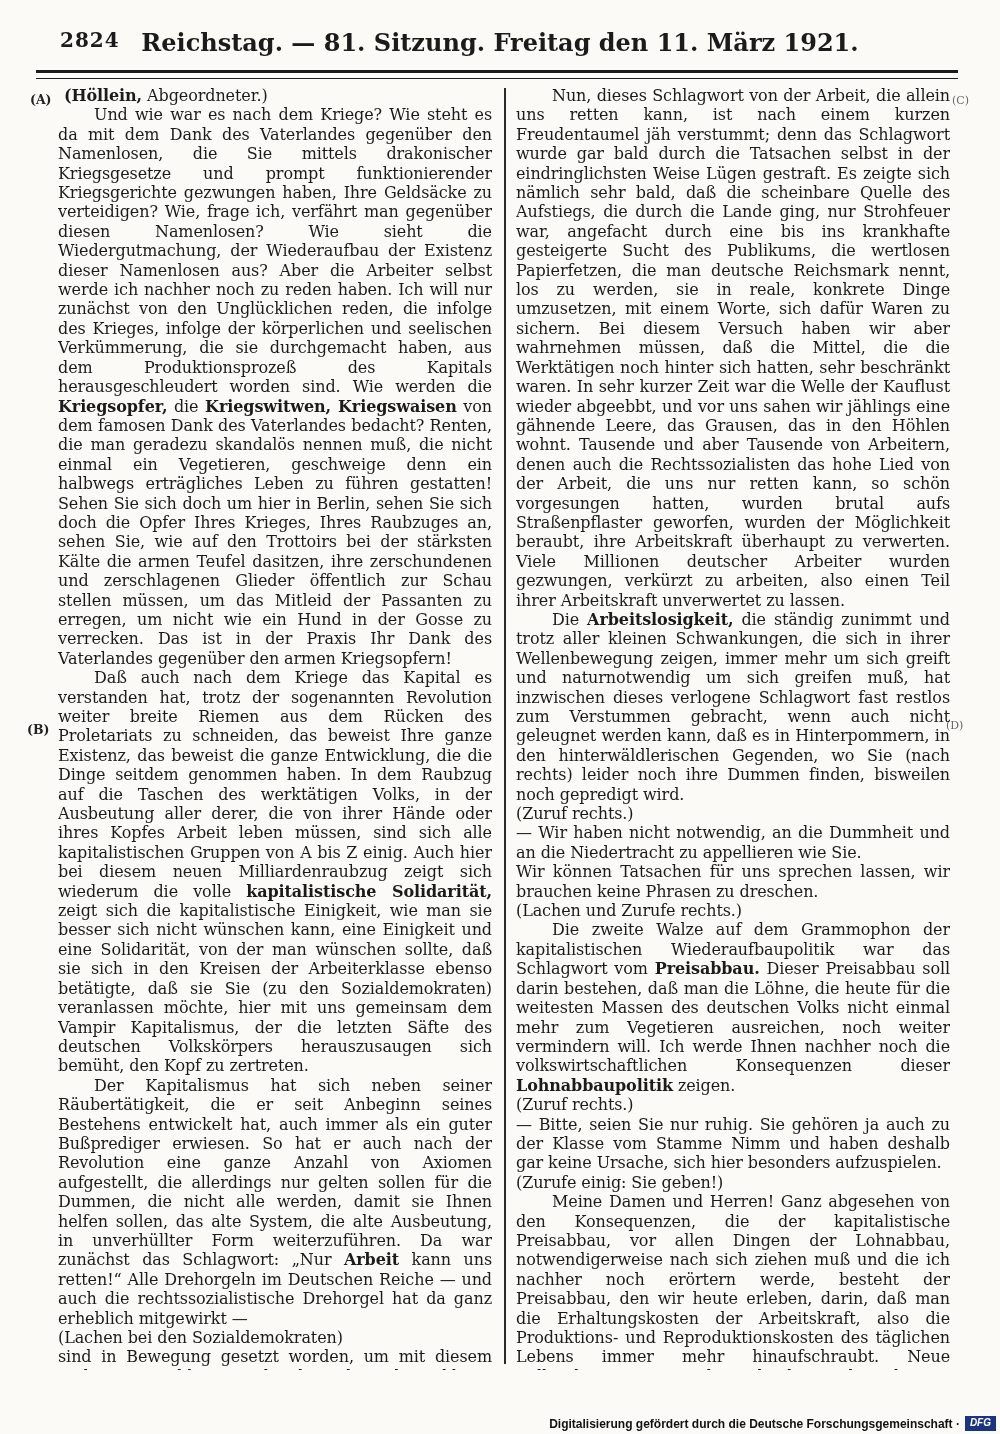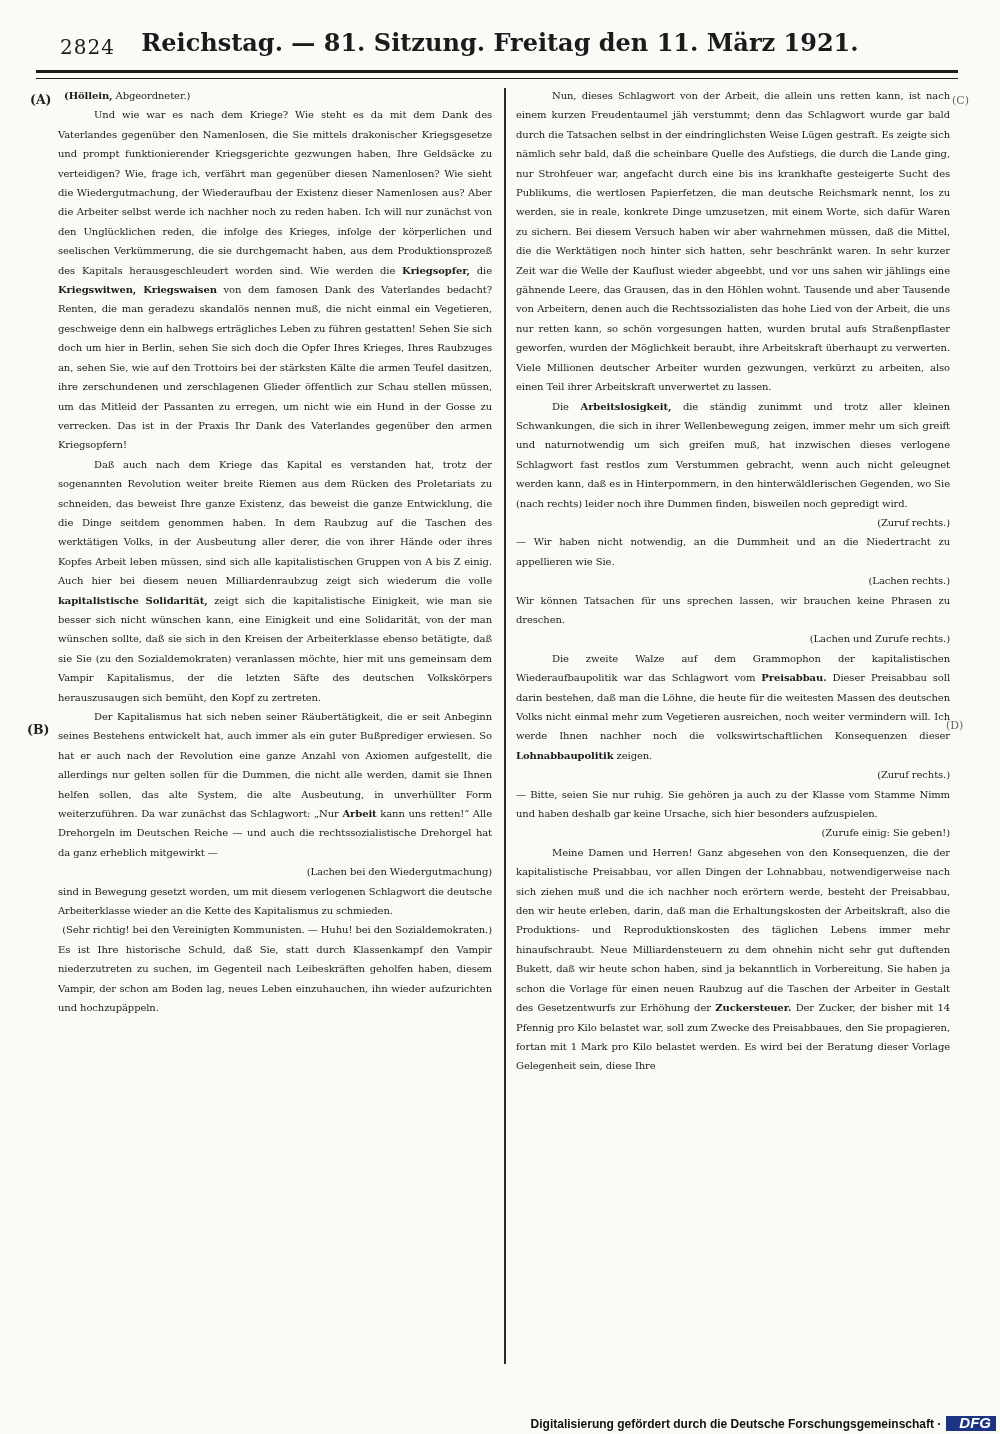--- a/index.html
+++ b/index.html
@@ -3,91 +3,90 @@
 <meta charset="utf-8">
 <style>
   html,body{margin:0;padding:0;}
   body{
     width:1000px;height:1434px;position:relative;overflow:hidden;
     background:#fbfaf7;color:#1b1b1b;
     font-family:"DejaVu Serif","Liberation Serif",serif;
   }
   
   .page-number{
-    position:absolute;left:60px;top:35px;
-    font-size:20px;font-weight:normal;letter-spacing:1px;text-align:right;
+    position:absolute;left:60px;top:28px;
+    font-size:20px;font-weight:bold;letter-spacing:1px;text-align:right;
   }
   .header-title{
     position:absolute;left:0;right:0;top:28px;text-align:center;
     font-size:24px;font-weight:bold;
   }
   .double-rule{
     position:absolute;left:36px;top:70px;width:922px;height:5px;
     border-top:3px solid #1c1c1c;border-bottom:1.5px solid #1c1c1c;
   }
   
   .marker{position:absolute;font-size:12.5px;font-weight:bold;color:#222;}
   .marker.faint{font-weight:normal;color:#666;font-size:11px;}
   
   .columns{
     position:absolute;left:58px;top:86px;width:892px;height:1284px;
     display:flex;overflow:hidden;
   }
   .col{
     width:434px;height:100%;overflow:hidden;
-    font-size:10px;line-height:19.4px;text-align:justify;
+    font-size:16px;line-height:19.4px;text-align:justify;
     hyphens:auto;-webkit-hyphens:auto;letter-spacing:-0.1px;
   }
   .divider{width:2px;background:#2a2a2a;margin:2px 10px 14px 12px;height:1276px;}
   .col p{margin:0;}
   .col p.indent{text-indent:36px;}
-  .col p.stage{text-align:right;text-indent:0;}
+  .col p.stage{text-align:left;text-indent:0;}
   .col p.speaker{text-indent:6px;}
   .col b{font-weight:bold;}
   
   .footer{
     position:absolute;right:4px;bottom:3px;display:flex;align-items:center;gap:5px;
     font-family:"Liberation Sans","DejaVu Sans",sans-serif;
     font-size:12px;font-weight:bold;color:#111;margin-top:32px;
   }
   .dfg-logo{
     background:#1b3380;color:#fff;font-style:italic;font-weight:bold;
-    font-size:15px;padding:1px 5px 2px 13px;line-height:12px;
+    font-size:10px;padding:1px 5px 2px 5px;line-height:12px;
   }
 </style>
 </head>
 <body>
 
 <div class="page-number">2824</div>
 <div class="header-title">Reichstag. — 81. Sitzung.  Freitag den 11. März 1921.</div>
 <div class="double-rule"></div>
 
 <div class="marker" style="left:30px;top:92px;">(A)</div>
 <div class="marker" style="left:27px;top:722px;">(B)</div>
 <div class="marker faint" style="left:952px;top:94px;">(C)</div>
 <div class="marker faint" style="left:946px;top:719px;">(D)</div>
 
 <div class="columns">
   <div class="col" id="col-left">
       <p class="para speaker"><b>(Höllein,</b><span> Abgeordneter.)</span></p>
       <p class="para indent"><span>Und wie war es nach dem Kriege? Wie steht es da mit dem Dank des Vaterlandes gegenüber den Namenlosen, die Sie mittels drakonischer Kriegsgesetze und prompt funktionierender Kriegsgerichte gezwungen haben, Ihre Geldsäcke zu verteidigen? Wie, frage ich, verfährt man gegenüber diesen Namenlosen? Wie sieht die Wiedergutmachung, der Wiederaufbau der Existenz dieser Namenlosen aus? Aber die Arbeiter selbst werde ich nachher noch zu reden haben. Ich will nur zunächst von den Unglücklichen reden, die infolge des Krieges, infolge der körperlichen und seelischen Verkümmerung, die sie durchgemacht haben, aus dem Produktionsprozeß des Kapitals herausgeschleudert worden sind. Wie werden die </span><b>Kriegsopfer,</b><span> die </span><b>Kriegswitwen, Kriegswaisen</b><span> von dem famosen Dank des Vaterlandes bedacht? Renten, die man geradezu skandalös nennen muß, die nicht einmal ein Vegetieren, geschweige denn ein halbwegs erträgliches Leben zu führen gestatten! Sehen Sie sich doch um hier in Berlin, sehen Sie sich doch die Opfer Ihres Krieges, Ihres Raubzuges an, sehen Sie, wie auf den Trottoirs bei der stärksten Kälte die armen Teufel dasitzen, ihre zerschundenen und zerschlagenen Glieder öffentlich zur Schau stellen müssen, um das Mitleid der Passanten zu erregen, um nicht wie ein Hund in der Gosse zu verrecken. Das ist in der Praxis Ihr Dank des Vaterlandes gegenüber den armen Kriegsopfern!</span></p>
       <p class="para indent"><span>Daß auch nach dem Kriege das Kapital es verstanden hat, trotz der sogenannten Revolution weiter breite Riemen aus dem Rücken des Proletariats zu schneiden, das beweist Ihre ganze Existenz, das beweist die ganze Entwicklung, die die Dinge seitdem genommen haben. In dem Raubzug auf die Taschen des werktätigen Volks, in der Ausbeutung aller derer, die von ihrer Hände oder ihres Kopfes Arbeit leben müssen, sind sich alle kapitalistischen Gruppen von A bis Z einig. Auch hier bei diesem neuen Milliardenraubzug zeigt sich wiederum die volle </span><b>kapitalistische Solidarität,</b><span> zeigt sich die kapitalistische Einigkeit, wie man sie besser sich nicht wünschen kann, eine Einigkeit und eine Solidarität, von der man wünschen sollte, daß sie sich in den Kreisen der Arbeiterklasse ebenso betätigte, daß sie Sie (zu den Sozialdemokraten) veranlassen möchte, hier mit uns gemeinsam dem Vampir Kapitalismus, der die letzten Säfte des deutschen Volkskörpers herauszusaugen sich bemüht, den Kopf zu zertreten.</span></p>
       <p class="para indent"><span>Der Kapitalismus hat sich neben seiner Räubertätigkeit, die er seit Anbeginn seines Bestehens entwickelt hat, auch immer als ein guter Bußprediger erwiesen. So hat er auch nach der Revolution eine ganze Anzahl von Axiomen aufgestellt, die allerdings nur gelten sollen für die Dummen, die nicht alle werden, damit sie Ihnen helfen sollen, das alte System, die alte Ausbeutung, in unverhüllter Form weiterzuführen. Da war zunächst das Schlagwort: „Nur </span><b>Arbeit</b><span> kann uns retten!“ Alle Drehorgeln im Deutschen Reiche — und auch die rechtssozialistische Drehorgel hat da ganz erheblich mitgewirkt —</span></p>
-      <p class="stage"><span>(Lachen bei den Wiedergutmachung)</span></p>
+      <p class="stage"><span>(Lachen bei den Sozialdemokraten)</span></p>
       <p class="para"><span>sind in Bewegung gesetzt worden, um mit diesem verlogenen Schlagwort die deutsche Arbeiterklasse wieder an die Kette des Kapitalismus zu schmieden.</span></p>
       <p class="stage"><span>(Sehr richtig! bei den Vereinigten Kommunisten. — Huhu! bei den Sozialdemokraten.)</span></p>
       <p class="para"><span>Es ist Ihre historische Schuld, daß Sie, statt durch Klassenkampf den Vampir niederzutreten zu suchen, im Gegenteil nach Leibeskräften geholfen haben, diesem Vampir, der schon am Boden lag, neues Leben einzuhauchen, ihn wieder aufzurichten und hochzupäppeln.</span></p>
     </div>
   <div class="divider"></div>
   <div class="col" id="col-right">
       <p class="para indent"><span>Nun, dieses Schlagwort von der Arbeit, die allein uns retten kann, ist nach einem kurzen Freudentaumel jäh verstummt; denn das Schlagwort wurde gar bald durch die Tatsachen selbst in der eindringlichsten Weise Lügen gestraft. Es zeigte sich nämlich sehr bald, daß die scheinbare Quelle des Aufstiegs, die durch die Lande ging, nur Strohfeuer war, angefacht durch eine bis ins krankhafte gesteigerte Sucht des Publikums, die wertlosen Papierfetzen, die man deutsche Reichsmark nennt, los zu werden, sie in reale, konkrete Dinge umzusetzen, mit einem Worte, sich dafür Waren zu sichern. Bei diesem Versuch haben wir aber wahrnehmen müssen, daß die Mittel, die die Werktätigen noch hinter sich hatten, sehr beschränkt waren. In sehr kurzer Zeit war die Welle der Kauflust wieder abgeebbt, und vor uns sahen wir jählings eine gähnende Leere, das Grausen, das in den Höhlen wohnt. Tausende und aber Tausende von Arbeitern, denen auch die Rechtssozialisten das hohe Lied von der Arbeit, die uns nur retten kann, so schön vorgesungen hatten, wurden brutal aufs Straßenpflaster geworfen, wurden der Möglichkeit beraubt, ihre Arbeitskraft überhaupt zu verwerten. Viele Millionen deutscher Arbeiter wurden gezwungen, verkürzt zu arbeiten, also einen Teil ihrer Arbeitskraft unverwertet zu lassen.</span></p>
       <p class="para indent"><span>Die </span><b>Arbeitslosigkeit,</b><span> die ständig zunimmt und trotz aller kleinen Schwankungen, die sich in ihrer Wellenbewegung zeigen, immer mehr um sich greift und naturnotwendig um sich greifen muß, hat inzwischen dieses verlogene Schlagwort fast restlos zum Verstummen gebracht, wenn auch nicht geleugnet werden kann, daß es in Hinterpommern, in den hinterwäldlerischen Gegenden, wo Sie (nach rechts) leider noch ihre Dummen finden, bisweilen noch gepredigt wird.</span></p>
       <p class="stage"><span>(Zuruf rechts.)</span></p>
       <p class="para"><span>— Wir haben nicht notwendig, an die Dummheit und an die Niedertracht zu appellieren wie Sie.</span></p>
-      <p class="stage"><span>(Lachen rechts.)</span></p>
       <p class="para"><span>Wir können Tatsachen für uns sprechen lassen, wir brauchen keine Phrasen zu dreschen.</span></p>
       <p class="stage"><span>(Lachen und Zurufe rechts.)</span></p>
       <p class="para indent"><span>Die zweite Walze auf dem Grammophon der kapitalistischen Wiederaufbaupolitik war das Schlagwort vom </span><b>Preisabbau.</b><span> Dieser Preisabbau soll darin bestehen, daß man die Löhne, die heute für die weitesten Massen des deutschen Volks nicht einmal mehr zum Vegetieren ausreichen, noch weiter vermindern will. Ich werde Ihnen nachher noch die volkswirtschaftlichen Konsequenzen dieser </span><b>Lohnabbaupolitik</b><span> zeigen.</span></p>
       <p class="stage"><span>(Zuruf rechts.)</span></p>
       <p class="para"><span>— Bitte, seien Sie nur ruhig. Sie gehören ja auch zu der Klasse vom Stamme Nimm und haben deshalb gar keine Ursache, sich hier besonders aufzuspielen.</span></p>
       <p class="stage"><span>(Zurufe einig: Sie geben!)</span></p>
       <p class="para indent"><span>Meine Damen und Herren! Ganz abgesehen von den Konsequenzen, die der kapitalistische Preisabbau, vor allen Dingen der Lohnabbau, notwendigerweise nach sich ziehen muß und die ich nachher noch erörtern werde, besteht der Preisabbau, den wir heute erleben, darin, daß man die Erhaltungskosten der Arbeitskraft, also die Produktions- und Reproduktionskosten des täglichen Lebens immer mehr hinaufschraubt. Neue Milliardensteuern zu dem ohnehin nicht sehr gut duftenden Bukett, daß wir heute schon haben, sind ja bekanntlich in Vorbereitung. Sie haben ja schon die Vorlage für einen neuen Raubzug auf die Taschen der Arbeiter in Gestalt des Gesetzentwurfs zur Erhöhung der </span><b>Zuckersteuer.</b><span> Der Zucker, der bisher mit 14 Pfennig pro Kilo belastet war, soll zum Zwecke des Preisabbaues, den Sie propagieren, fortan mit 1 Mark pro Kilo belastet werden. Es wird bei der Beratung dieser Vorlage Gelegenheit sein, diese Ihre</span></p>
     </div>
 </div>
 

